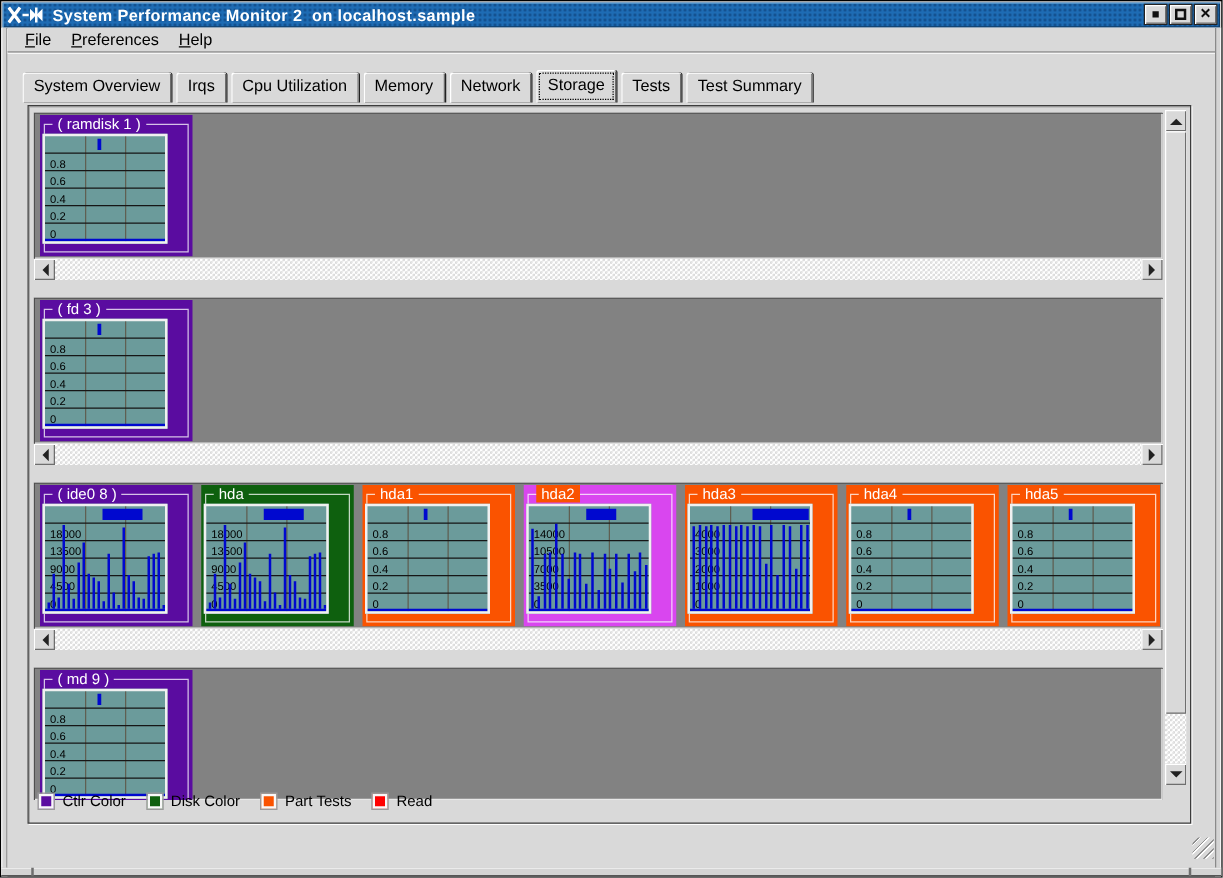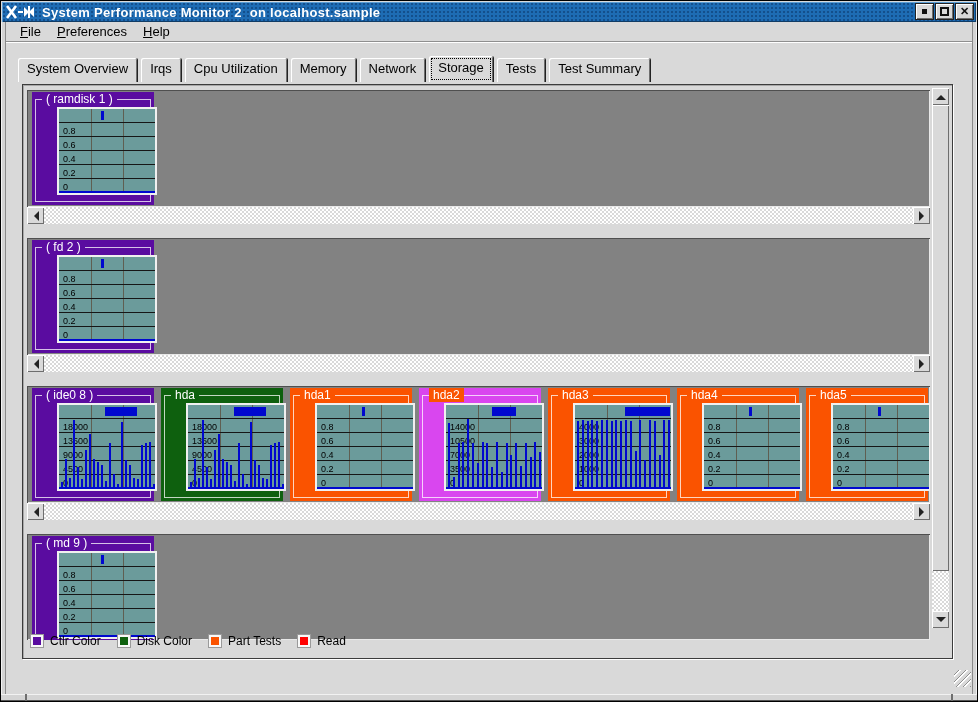--- a/index.html
+++ b/index.html
@@ -65,21 +65,21 @@
     box-shadow: inset 1px 1px 0 #4f4f4f, inset -1px -1px 0 #e8e8e8;
   }
   
   .chart-frame { position:absolute; top:2px; width:122px; height:113px; }
   .frame-etch { position:absolute; left:3px; right:3px; top:7px; bottom:3px;
     border:1px solid rgba(255,255,255,.75); }
   .frame-title {
     position:absolute; top:0; left:10px; padding:0 4px; font-size:12px; color:#fff;
     line-height:14px; white-space:pre; }
   .canvas {
-    position:absolute; left:25px; top:15px; width:100px; height:88px;
+    position:absolute; left:2px; top:15px; width:100px; height:88px;
     border:2px solid #f0f0f0; background:#6b9b9b; overflow:hidden;
   }
   .vline { position:absolute; top:0; bottom:0; width:1px; background:#5f5f52; }
   .hline { position:absolute; left:0; right:0; height:1px; background:#161616; }
   .ylab  { position:absolute; left:4px; font-size:9px; color:#000; line-height:10px; }
   .bar   { position:absolute; bottom:2px; width:2px; background:#0008cf; }
   .baseline { position:absolute; left:0; right:0; bottom:0; height:2px; background:#0008cf; }
   .indicator { position:absolute; top:2px; height:9px; background:#0008cf; }
   
   .stipple {
@@ -197,21 +197,21 @@
               <div class="tri l"></div>
             </div>
             <div class="htrough stipple"></div>
             <div class="sbtn" style="left: auto; right: 0px;">
               <div class="tri r"></div>
             </div>
           </div>
           <div class="viewport" style="top: 153px; height: 117px;">
             <div class="chart-frame" style="left: 5px; background: rgb(90, 12, 160);">
               <div class="frame-etch"></div>
-              <span class="frame-title" style="background: rgb(90, 12, 160);">( fd 2 )</span>
+              <span class="frame-title" style="background: rgb(90, 12, 160);">( fd 3 )</span>
               <div class="canvas">
                 <div class="vline" style="left: 32px;"></div>
                 <div class="vline" style="left: 64px;"></div>
                 <div class="hline" style="top: 13px;"></div>
                 <div class="hline" style="top: 27px;"></div>
                 <div class="hline" style="top: 41px;"></div>
                 <div class="hline" style="top: 55px;"></div>
                 <div class="hline" style="top: 69px;"></div>
                 <div class="ylab" style="bottom: 57px;">0.8</div>
                 <div class="ylab" style="bottom: 43px;">0.6</div>

